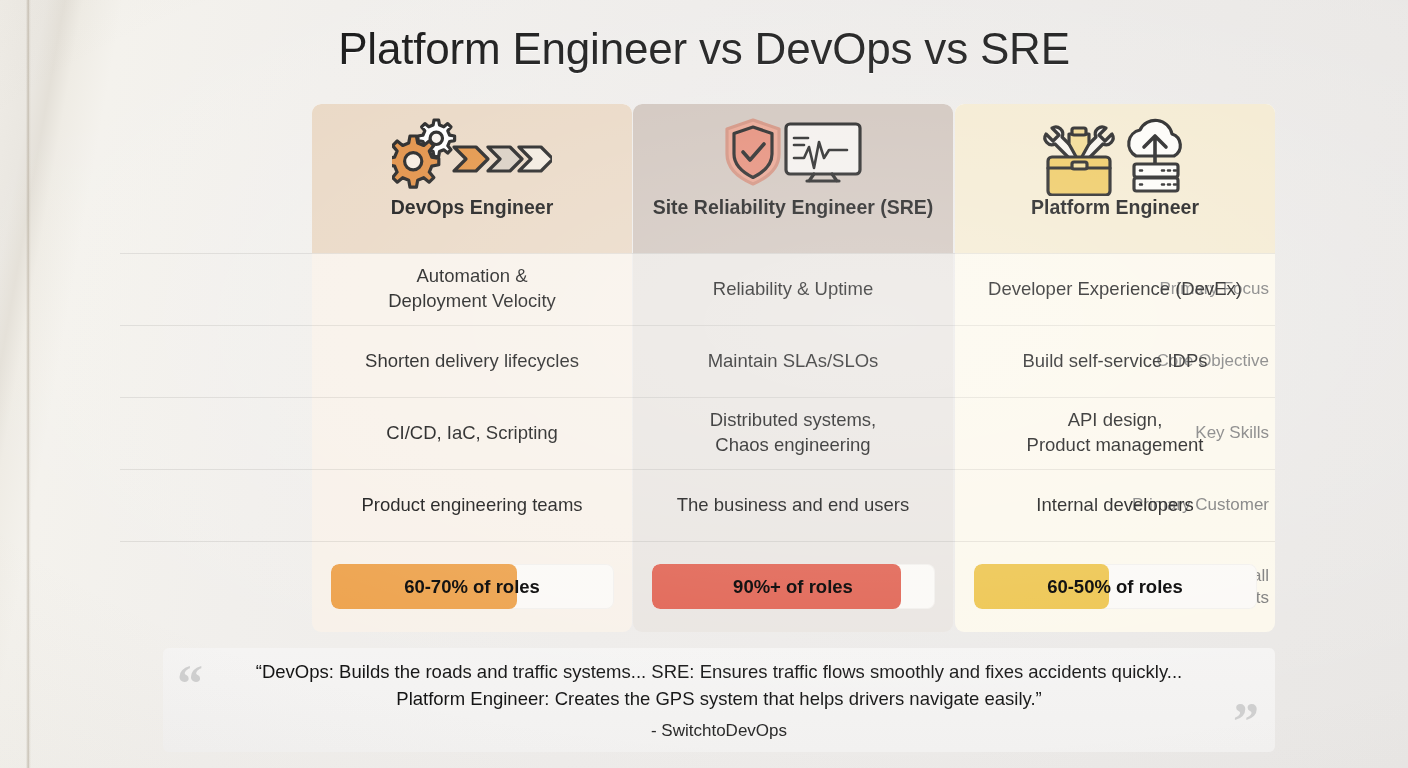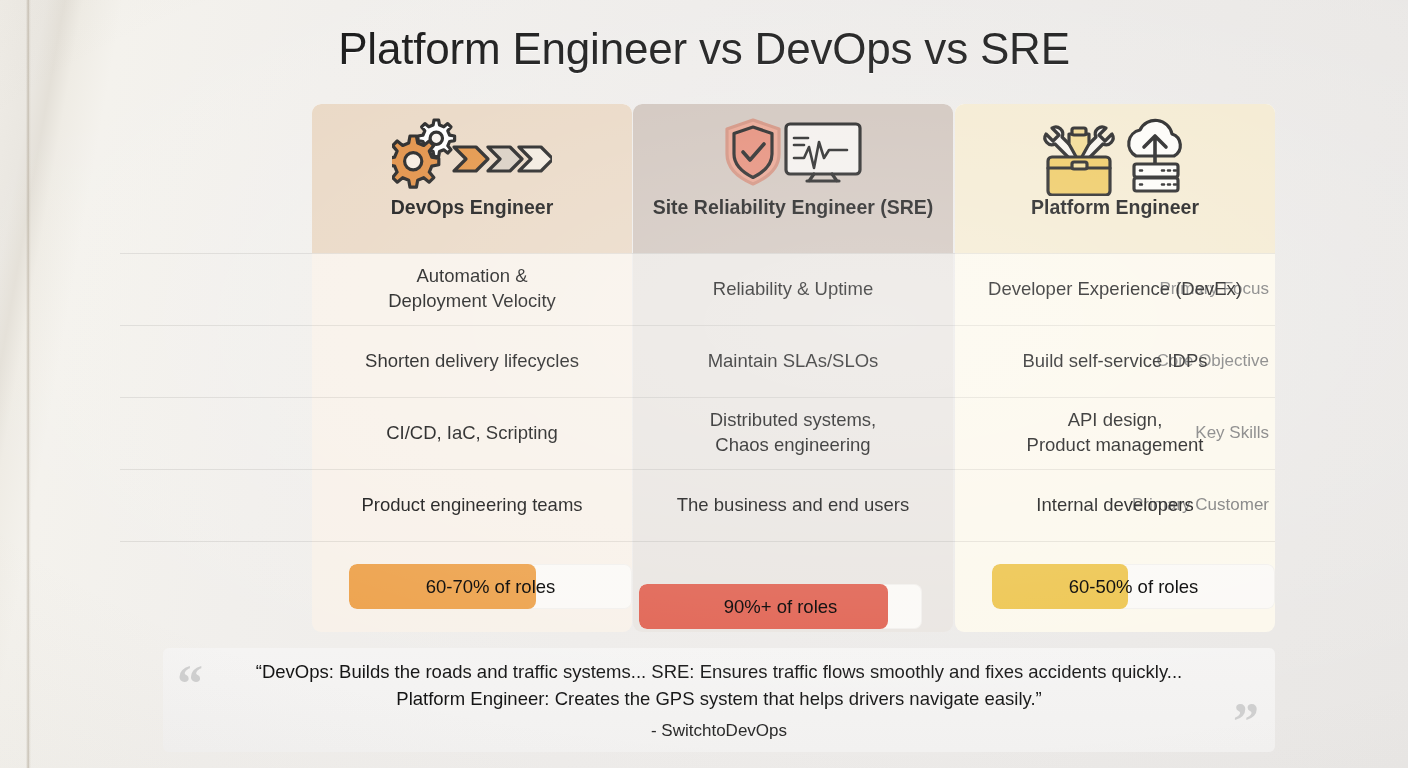--- a/index.html
+++ b/index.html
@@ -156,21 +156,22 @@
     color: #121212;
     padding: 0 12px;
   }
 
   
   .bar-cell {
     position: absolute;
     width: 320px;
     display: flex;
     align-items: center;
-    justify-content: flex-end;
+    justify-content: center;
+    font-weight: bold;
   }
   .bar-track {
     position: relative;
     width: 283px;
     height: 45px;
     border-radius: 8px;
     background: #fbf9f6;
     box-shadow: inset 0 0 0 1px rgba(0,0,0,0.035);
     overflow: hidden;
   }
@@ -345,21 +346,21 @@
         <div class="cell" style="top: 365px; height: 72px; left: 513px;">The business and end users</div>
         <div class="cell" style="top: 365px; height: 72px; left: 835px;">Internal developers</div>
         <div class="divider" style="top: 437px;"></div>
         <div class="rowlabel" style="top: 437px; height: 91px;">On-Call<br>Requirements</div>
         <div class="bar-cell" style="top: 437px; height: 91px; left: 192px;">
           <div class="bar-track">
             <div class="bar-fill" style="width: 66%; background: rgb(237, 161, 74);"></div>
             <div class="bar-text">60-70% of roles</div>
           </div>
         </div>
-        <div class="bar-cell" style="top: 437px; height: 91px; left: 482px; margin-top: 20px;">
+        <div class="bar-cell" style="top: 437px; height: 91px; left: 513px;">
           <div class="bar-track">
             <div class="bar-fill" style="width: 88%; background: rgb(224, 96, 79);"></div>
             <div class="bar-text">90%+ of roles</div>
           </div>
         </div>
         <div class="bar-cell" style="top: 437px; height: 91px; left: 835px;">
           <div class="bar-track">
             <div class="bar-fill" style="width: 48%; background: rgb(237, 196, 75);"></div>
             <div class="bar-text">60-50% of roles</div>
           </div>

